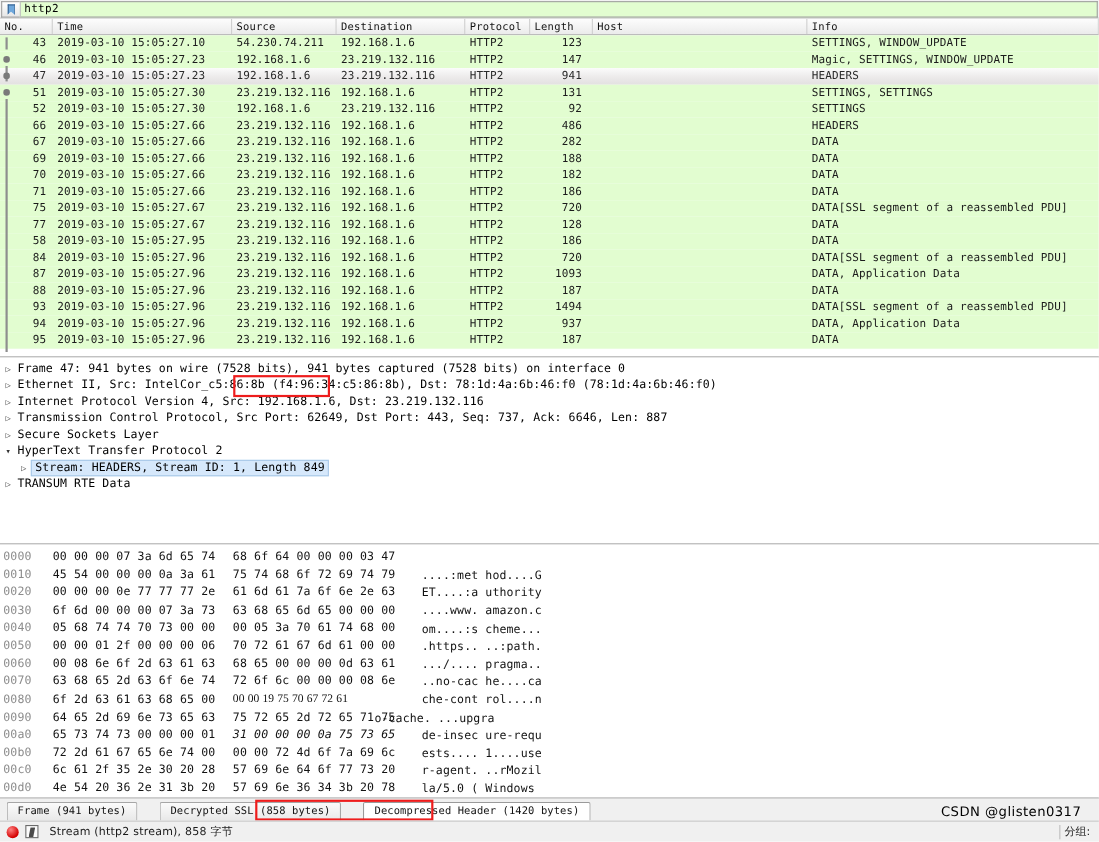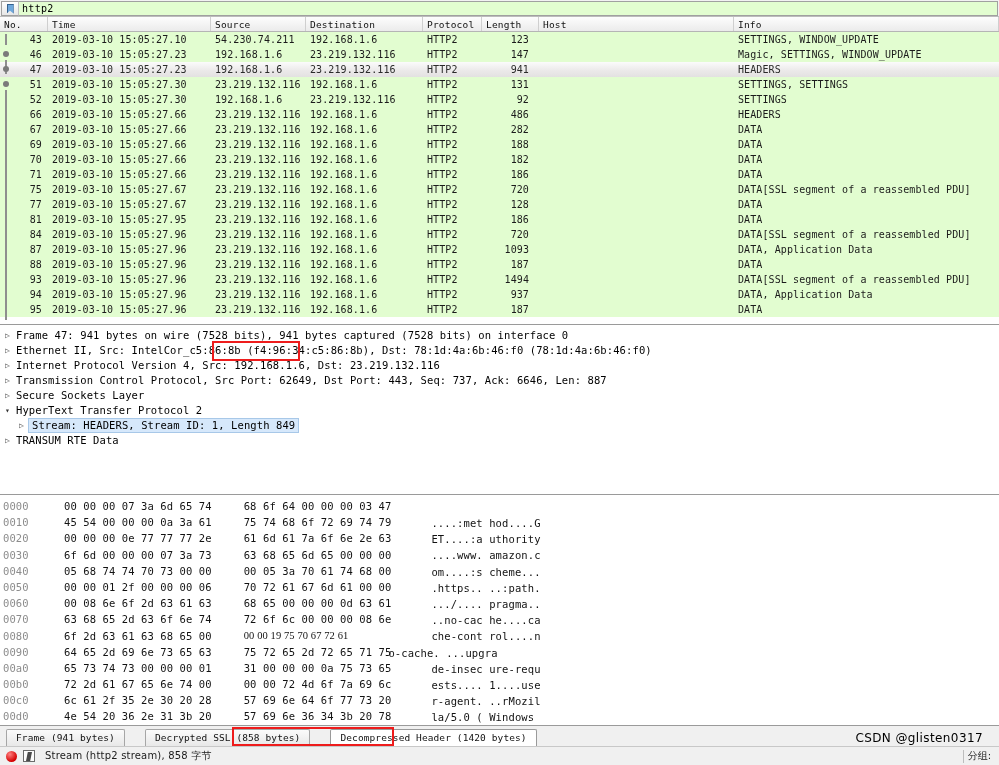--- a/index.html
+++ b/index.html
@@ -188,21 +188,20 @@
     padding-top: 3px;
     border-bottom: 1px solid #9a9a9a;
   }
   .hrow {
     display: flex;
     height: 16.2px;
     line-height: 16.2px;
     font-size: 10.5px;
     white-space: pre;
     letter-spacing: 0.1px;
-    gap: 16px;
   }
   .hoff {
     width: 42px;
     color: #8c8c8c;
     padding-left: 3px;
     flex: none;
   }
   .hbytes {
     color: #121212;
     flex: none;
@@ -448,21 +447,21 @@
           <div class="c w-num num">77</div>
           <div class="c w-time">2019-03-10 15:05:27.67</div>
           <div class="c w-src">23.219.132.116</div>
           <div class="c w-dst">192.168.1.6</div>
           <div class="c w-proto">HTTP2</div>
           <div class="c w-len len">128</div>
           <div class="c w-host"></div>
           <div class="c w-info">DATA</div>
         </div>
         <div class="prow">
-          <div class="c w-num num">81</div>
+          <div class="c w-num num">58</div>
           <div class="c w-time">2019-03-10 15:05:27.95</div>
           <div class="c w-src">23.219.132.116</div>
           <div class="c w-dst">192.168.1.6</div>
           <div class="c w-proto">HTTP2</div>
           <div class="c w-len len">186</div>
           <div class="c w-host"></div>
           <div class="c w-info">DATA</div>
         </div>
         <div class="prow">
           <div class="c w-num num">84</div>
@@ -567,21 +566,21 @@
       <div class="hrow"><span class="hoff">0000</span><span class="hbytes">00 00 00 07 3a 6d 65 74</span><span class="hbytes" style="padding-left: 16px;">68 6f 64 00 00 00 03 47</span><span class="hascii">....:met hod....G</span></div>
       <div class="hrow"><span class="hoff">0010</span><span class="hbytes">45 54 00 00 00 0a 3a 61</span><span class="hbytes" style="padding-left: 16px;">75 74 68 6f 72 69 74 79</span><span class="hascii">ET....:a uthority</span></div>
       <div class="hrow"><span class="hoff">0020</span><span class="hbytes">00 00 00 0e 77 77 77 2e</span><span class="hbytes" style="padding-left: 16px;">61 6d 61 7a 6f 6e 2e 63</span><span class="hascii">....www. amazon.c</span></div>
       <div class="hrow"><span class="hoff">0030</span><span class="hbytes">6f 6d 00 00 00 07 3a 73</span><span class="hbytes" style="padding-left: 16px;">63 68 65 6d 65 00 00 00</span><span class="hascii">om....:s cheme...</span></div>
       <div class="hrow"><span class="hoff">0040</span><span class="hbytes">05 68 74 74 70 73 00 00</span><span class="hbytes" style="padding-left: 16px;">00 05 3a 70 61 74 68 00</span><span class="hascii">.https.. ..:path.</span></div>
       <div class="hrow"><span class="hoff">0050</span><span class="hbytes">00 00 01 2f 00 00 00 06</span><span class="hbytes" style="padding-left: 16px;">70 72 61 67 6d 61 00 00</span><span class="hascii">.../.... pragma..</span></div>
       <div class="hrow"><span class="hoff">0060</span><span class="hbytes">00 08 6e 6f 2d 63 61 63</span><span class="hbytes" style="padding-left: 16px;">68 65 00 00 00 0d 63 61</span><span class="hascii">..no-cac he....ca</span></div>
       <div class="hrow"><span class="hoff">0070</span><span class="hbytes">63 68 65 2d 63 6f 6e 74</span><span class="hbytes" style="padding-left: 16px;">72 6f 6c 00 00 00 08 6e</span><span class="hascii">che-cont rol....n</span></div>
       <div class="hrow"><span class="hoff">0080</span><span class="hbytes">6f 2d 63 61 63 68 65 00</span><span class="hbytes" style="padding-left: 16px; font-family: Liberation Serif, serif;">00 00 19 75 70 67 72 61</span><span class="hascii">o-cache. ...upgra</span></div>
       <div class="hrow"><span class="hoff">0090</span><span class="hbytes">64 65 2d 69 6e 73 65 63</span><span class="hbytes" style="padding-left: 16px;">75 72 65 2d 72 65 71 75</span><span class="hascii">de-insec ure-requ</span></div>
-      <div class="hrow"><span class="hoff">00a0</span><span class="hbytes">65 73 74 73 00 00 00 01</span><span class="hbytes" style="padding-left: 16px;">31 00 00 00 0a 75 73 65</span><span class="hascii">ests.... 1....use</span></div>
+      <div class="hrow"><span class="hoff">00a0</span><span class="hbytes">65 73 74 73 00 00 00 01</span><span class="hbytes" style="padding-left: 16px; font-style: italic;">31 00 00 00 0a 75 73 65</span><span class="hascii">ests.... 1....use</span></div>
       <div class="hrow"><span class="hoff">00b0</span><span class="hbytes">72 2d 61 67 65 6e 74 00</span><span class="hbytes" style="padding-left: 16px;">00 00 72 4d 6f 7a 69 6c</span><span class="hascii">r-agent. ..rMozil</span></div>
       <div class="hrow"><span class="hoff">00c0</span><span class="hbytes">6c 61 2f 35 2e 30 20 28</span><span class="hbytes" style="padding-left: 16px;">57 69 6e 64 6f 77 73 20</span><span class="hascii">la/5.0 ( Windows</span></div>
       <div class="hrow"><span class="hoff">00d0</span><span class="hbytes">4e 54 20 36 2e 31 3b 20</span><span class="hbytes" style="padding-left: 16px;">57 69 6e 36 34 3b 20 78</span><span class="hascii">NT 6.1;  Win64; x</span></div>
       <div class="hrow"><span class="hoff">00e0</span><span class="hbytes">36 34 29 20 41 70 70 6c</span><span class="hbytes" style="padding-left: 16px;">65 57 65 62 4b 69 74 2f</span><span class="hascii">64) Appl eWebKit/</span></div>
     </div>
 
   <div class="tabbar" id="tabbar">
     <div class="redbox" style="left:232px; top:1px; width:162px; height:19px;"></div>
   <div class="tab">Frame (941 bytes)</div>
       <div class="tab">Decrypted SSL (858 bytes)</div>

